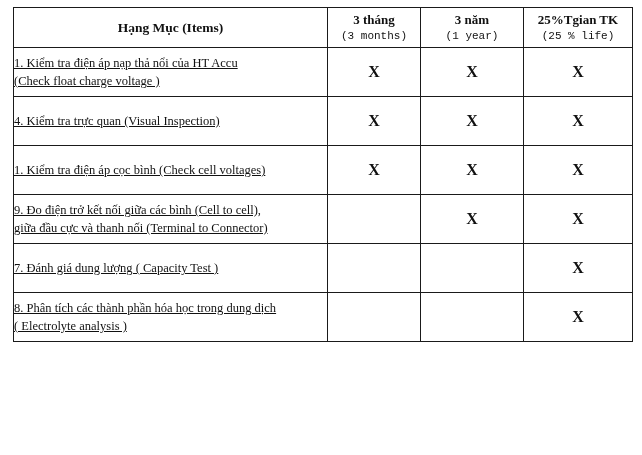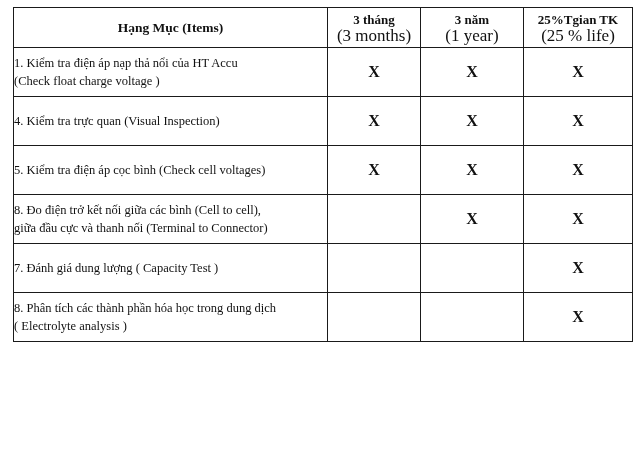--- a/index.html
+++ b/index.html
@@ -41,28 +41,30 @@
       font-size: 13px;
       line-height: 16px;
     }
     th .h-main {
       display: block;
       font-weight: bold;
       font-size: 13px;
     }
     th .h-sub {
       display: block;
-      font-size: 17px;
+      font-size: 11px;
+      font-family: Liberation Mono, monospace;
     }
     th.item-head .h-main { font-size: 13.5px; }
     td.item {
       text-align: left;
       padding-left: 3px;
       font-size: 12.5px;
       line-height: 18px;
+      text-decoration: underline;
     }
     td.item .line { display: block; white-space: nowrap; }
     td.mark {
       text-align: center;
       font-weight: bold;
       font-size: 16px;
     }
   </style>
 </head>
 <body>
@@ -109,30 +111,30 @@
     <td class="item">
       <span class="line">4. Kiểm tra trực quan (Visual Inspection)</span>
     </td>
     <td class="mark">X</td>
     <td class="mark">X</td>
     <td class="mark">X</td>
   </tr>
 
   <tr class="row">
     <td class="item">
-      <span class="line">5. Kiểm tra điện áp cọc bình (Check cell voltages)</span>
+      <span class="line">1. Kiểm tra điện áp cọc bình (Check cell voltages)</span>
     </td>
     <td class="mark">X</td>
     <td class="mark">X</td>
     <td class="mark">X</td>
   </tr>
 
   <tr class="row">
     <td class="item">
-      <span class="line">8. Đo điện trở kết nối giữa các bình (Cell to cell),</span>
+      <span class="line">9. Đo điện trở kết nối giữa các bình (Cell to cell),</span>
       <span class="line">giữa đầu cực và thanh nối (Terminal to Connector)</span>
     </td>
     <td class="mark"></td>
     <td class="mark">X</td>
     <td class="mark">X</td>
   </tr>
 
   <tr class="row">
     <td class="item">
       <span class="line">7. Đánh giá dung lượng ( Capacity Test )</span>

